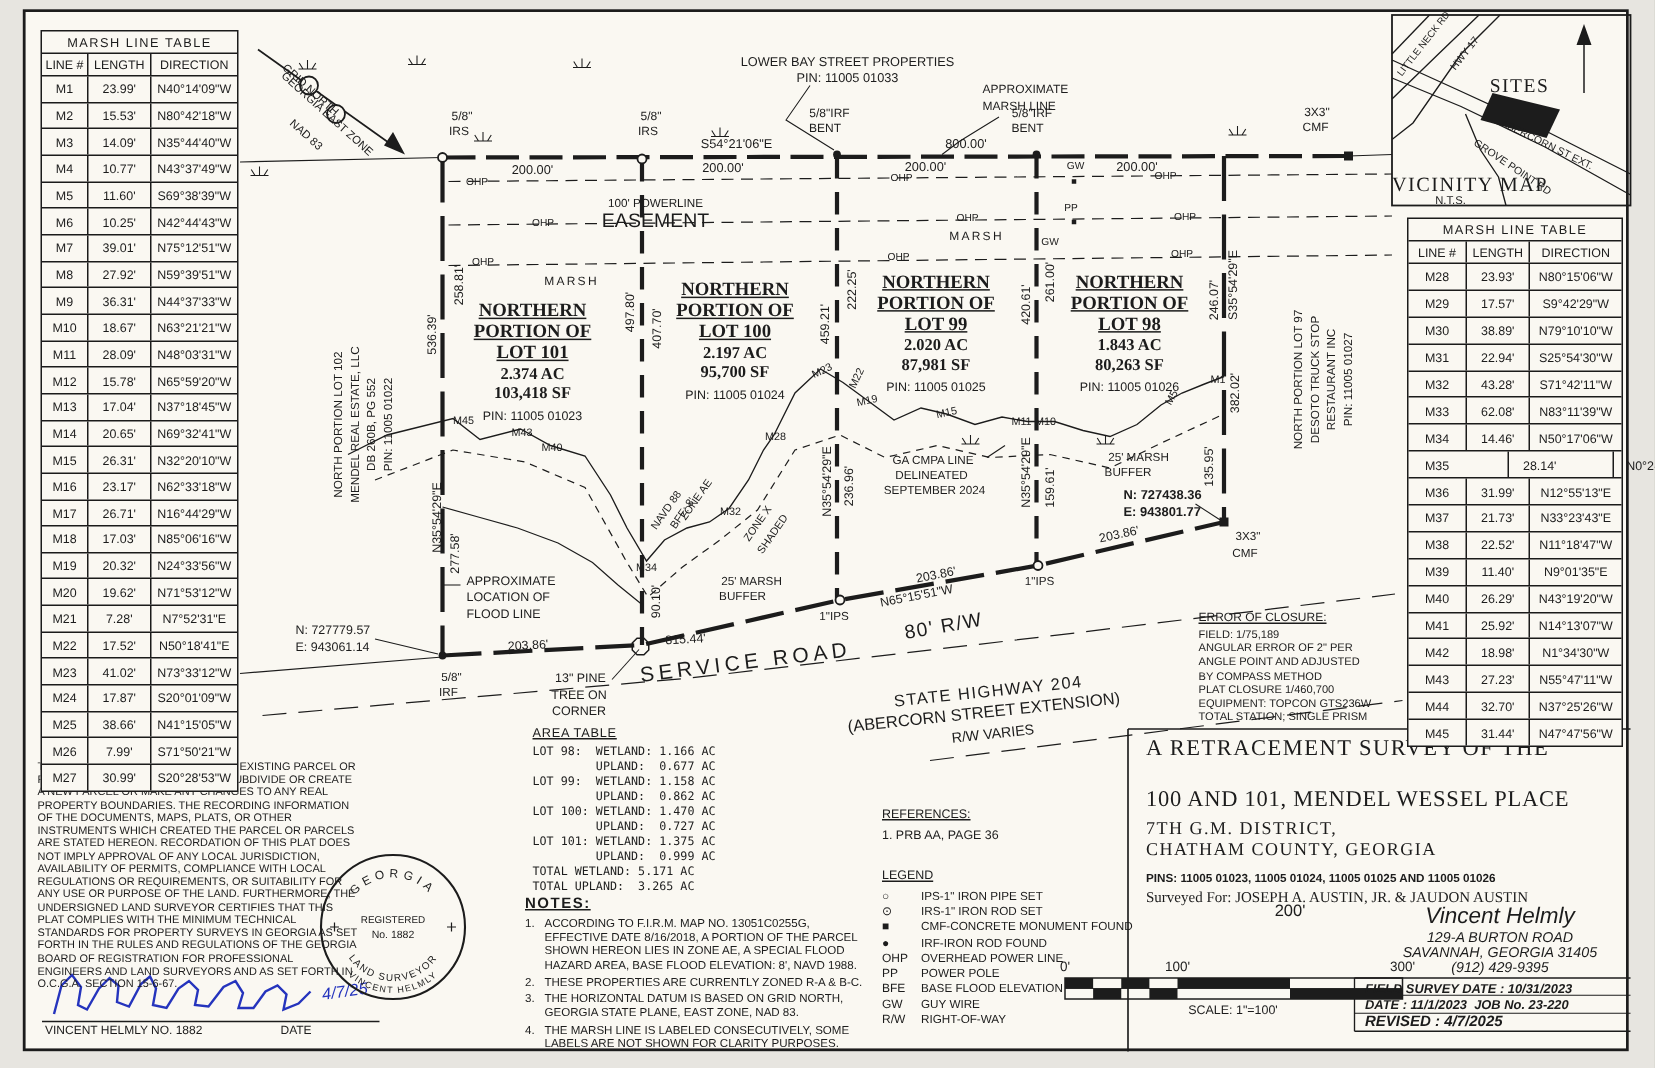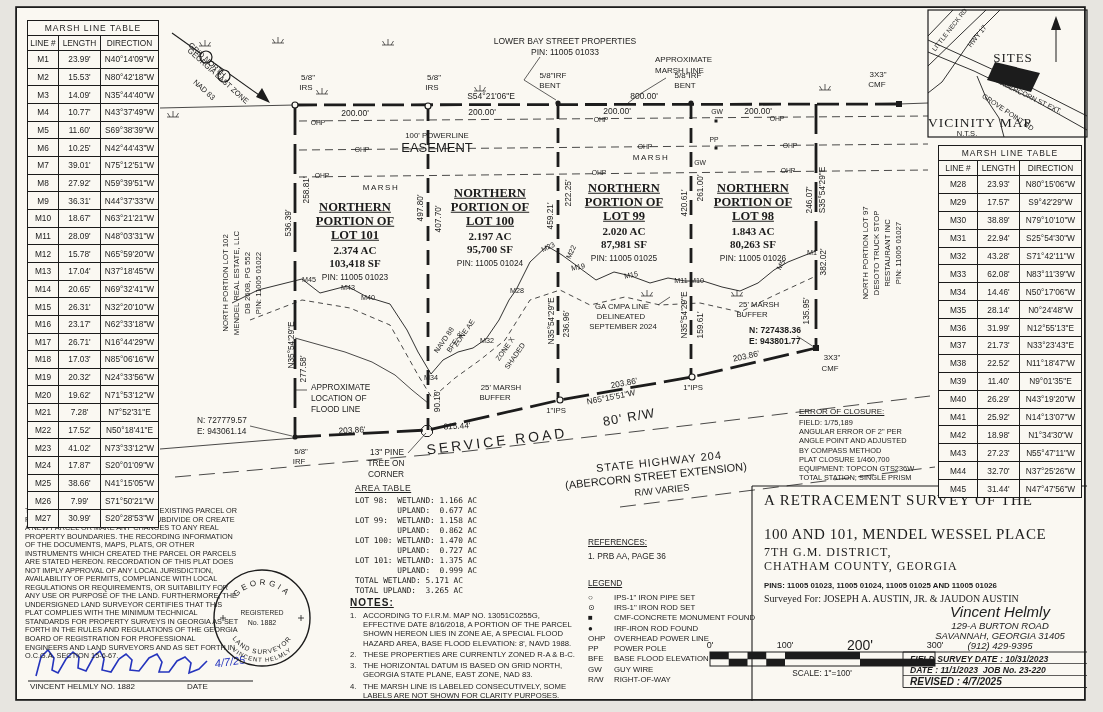--- a/index.html
+++ b/index.html
@@ -279,21 +279,21 @@
       <div class="lbl" style="left: 764px; top: 599px; font-size: 10px; font-family: &quot;Liberation Serif&quot;, &quot;DejaVu Serif&quot;, serif; transform: translate(0px, -50%) rotate(0deg); transform-origin: 0px 50%;">Surveyed For: JOSEPH A. AUSTIN, JR. &amp; JAUDON AUSTIN</div>
       <div class="lbl" style="left: 1000px; top: 611px; font-size: 15px; font-style: italic; transform: translate(-50%, -50%) rotate(0deg);">Vincent Helmly</div>
       <div class="lbl" style="left: 1000px; top: 626px; font-size: 9.5px; font-style: italic; transform: translate(-50%, -50%) rotate(0deg);">129-A BURTON ROAD</div>
       <div class="lbl" style="left: 1000px; top: 636px; font-size: 9.5px; font-style: italic; transform: translate(-50%, -50%) rotate(0deg);">SAVANNAH, GEORGIA 31405</div>
       <div class="lbl" style="left: 1000px; top: 646px; font-size: 9.5px; font-style: italic; transform: translate(-50%, -50%) rotate(0deg);">(912) 429-9395</div>
       <div class="lbl" style="left: 910px; top: 659px; font-size: 8.6px; font-weight: 700; font-style: italic; transform: translate(0px, -50%) rotate(0deg); transform-origin: 0px 50%;">FIELD SURVEY DATE : 10/31/2023</div>
       <div class="lbl" style="left: 910px; top: 670px; font-size: 8.6px; font-weight: 700; font-style: italic; transform: translate(0px, -50%) rotate(0deg); transform-origin: 0px 50%;">DATE : 11/1/2023  JOB No. 23-220</div>
       <div class="lbl" style="left: 910px; top: 682px; font-size: 10px; font-weight: 700; font-style: italic; transform: translate(0px, -50%) rotate(0deg); transform-origin: 0px 50%;">REVISED : 4/7/2025</div>
       <div class="lbl" style="left: 710px; top: 645px; font-size: 9px; transform: translate(-50%, -50%) rotate(0deg);">0'</div>
       <div class="lbl" style="left: 785px; top: 645px; font-size: 9px; transform: translate(-50%, -50%) rotate(0deg);">100'</div>
-      <div class="lbl" style="left: 860px; top: 645px; font-size: 14px; transform: translate(-50%, -50%) rotate(0deg);">200'</div>
+      <div class="lbl" style="left: 860px; top: 608px; font-size: 11px; transform: translate(-50%, -50%) rotate(0deg);">200'</div>
       <div class="lbl" style="left: 935px; top: 645px; font-size: 9px; transform: translate(-50%, -50%) rotate(0deg);">300'</div>
       <div class="lbl" style="left: 822px; top: 673px; font-size: 8.3px; transform: translate(-50%, -50%) rotate(0deg);">SCALE: 1"=100'</div>
       <div class="lbl" style="left: 30px; top: 687px; font-size: 8px; transform: translate(0px, -50%) rotate(0deg); transform-origin: 0px 50%;">VINCENT HELMLY NO. 1882</div>
       <div class="lbl" style="left: 187px; top: 687px; font-size: 8px; transform: translate(0px, -50%) rotate(0deg); transform-origin: 0px 50%;">DATE</div>
       <div class="lbl" style="left: 230px; top: 662px; font-size: 11px; font-style: italic; color: rgb(37, 52, 189); transform: translate(-50%, -50%) rotate(-8deg);">4/7/25</div>
     </div>
 
   <div class="blk" id="cert-text">THIS PLAT IS A RETRACEMENT OF AN EXISTING PARCEL OR PARCELS OF LAND AND DOES NOT SUBDIVIDE OR CREATE A NEW PARCEL OR MAKE ANY CHANGES TO ANY REAL PROPERTY BOUNDARIES. THE RECORDING INFORMATION OF THE DOCUMENTS, MAPS, PLATS, OR OTHER INSTRUMENTS WHICH CREATED THE PARCEL OR PARCELS ARE STATED HEREON. RECORDATION OF THIS PLAT DOES NOT IMPLY APPROVAL OF ANY LOCAL JURISDICTION, AVAILABILITY OF PERMITS, COMPLIANCE WITH LOCAL REGULATIONS OR REQUIREMENTS, OR SUITABILITY FOR ANY USE OR PURPOSE OF THE LAND. FURTHERMORE, THE UNDERSIGNED LAND SURVEYOR CERTIFIES THAT THIS PLAT COMPLIES WITH THE MINIMUM TECHNICAL STANDARDS FOR PROPERTY SURVEYS IN GEORGIA AS SET FORTH IN THE RULES AND REGULATIONS OF THE GEORGIA BOARD OF REGISTRATION FOR PROFESSIONAL ENGINEERS AND LAND SURVEYORS AND AS SET FORTH IN O.C.G.A. SECTION 15-6-67.</div>
 
   <div class="blk" id="area-block">
@@ -573,21 +573,21 @@
       <div class="trow " style="grid-template-columns: 38px 42px 62px; height: 16.9px;">
         <div class="tcell">M33</div>
         <div class="tcell">62.08'</div>
         <div class="tcell">N83°11'39"W</div>
       </div>
       <div class="trow " style="grid-template-columns: 38px 42px 62px; height: 16.9px;">
         <div class="tcell">M34</div>
         <div class="tcell">14.46'</div>
         <div class="tcell">N50°17'06"W</div>
       </div>
-      <div class="trow " style="grid-template-columns: 38px 42px 62px; height: 16.9px;">
+      <div class="trow " style="grid-template-columns: 38px 42px 62px; height: 16.9px; gap: 28px;">
         <div class="tcell">M35</div>
         <div class="tcell">28.14'</div>
         <div class="tcell">N0°24'48"W</div>
       </div>
       <div class="trow " style="grid-template-columns: 38px 42px 62px; height: 16.9px;">
         <div class="tcell">M36</div>
         <div class="tcell">31.99'</div>
         <div class="tcell">N12°55'13"E</div>
       </div>
       <div class="trow " style="grid-template-columns: 38px 42px 62px; height: 16.9px;">

